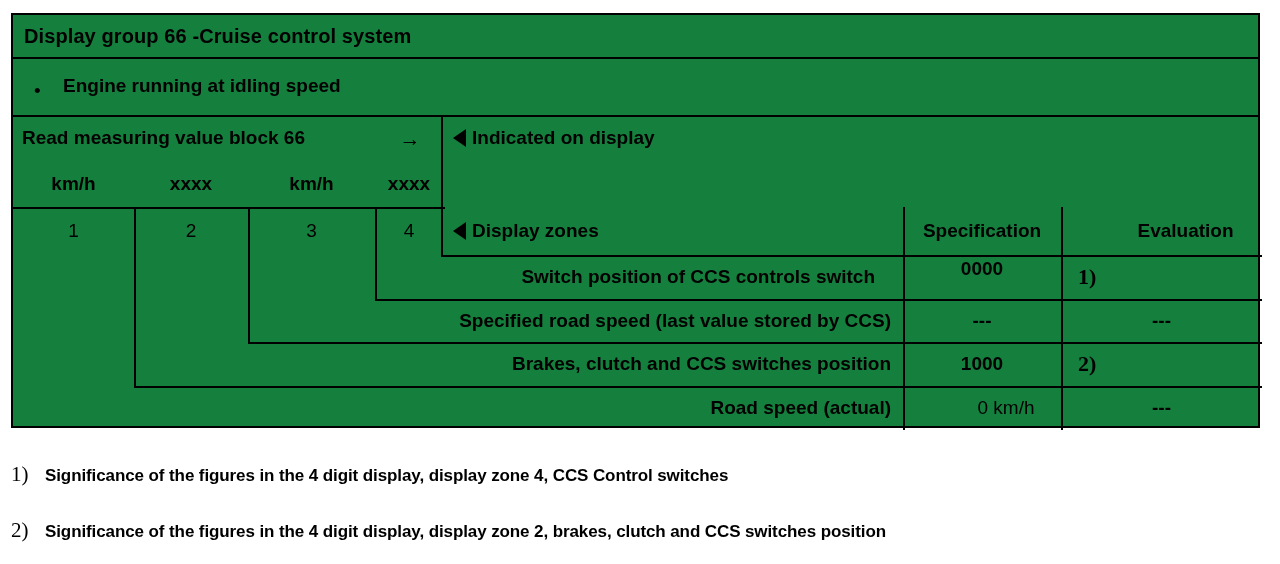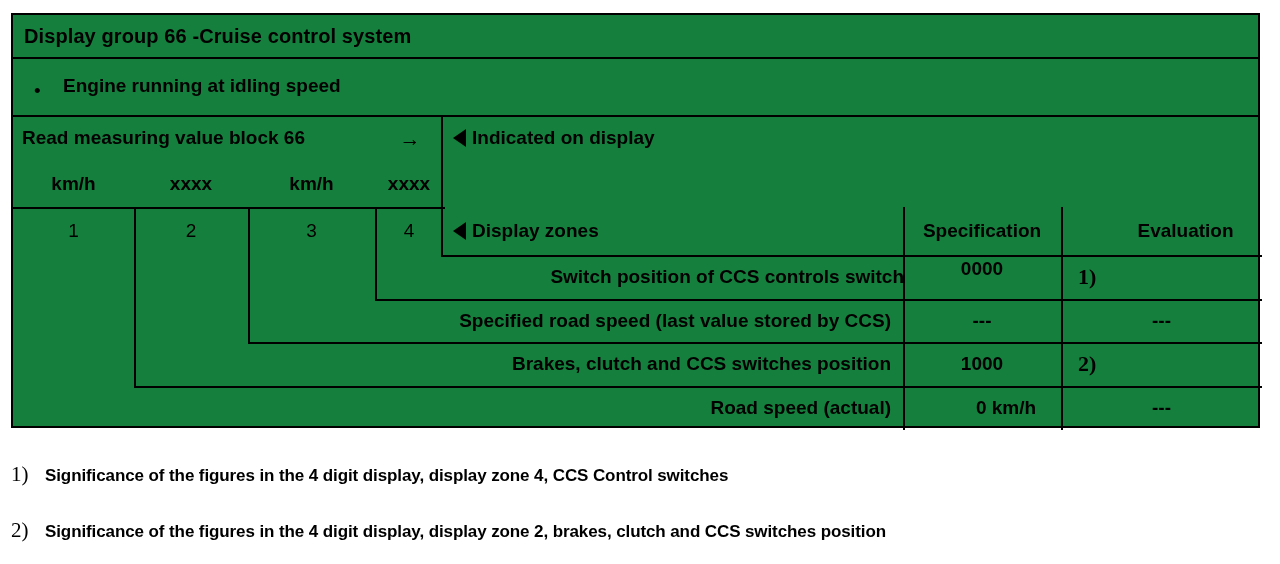--- a/index.html
+++ b/index.html
@@ -163,34 +163,34 @@
     </div>
 
     <div class="cell c-center t-body" style="left:890px; top:192px; width:158px; height:48px;">Specification</div>
     <div class="cell c-center t-body" style="left:1048px; top:192px; width:201px; height:48px;margin-left:24px;">Evaluation</div>
 
     <div class="cell c-center t-num" style="left:0px; top:192px; width:121px; height:48px;">1</div>
     <div class="cell c-center t-num" style="left:121px; top:192px; width:114px; height:48px;">2</div>
     <div class="cell c-center t-num" style="left:235px; top:192px; width:127px; height:48px;">3</div>
     <div class="cell c-center t-num" style="left:362px; top:192px; width:68px; height:48px;">4</div>
 
-    <div class="cell c-right t-body" style="left:375px; top:240px; width:516px; height:44px;">Switch position of CCS controls switch</div>
+    <div class="cell c-right t-body" style="left:346px; top:240px; width:516px; height:44px;">Switch position of CCS controls switch</div>
     <div class="cell c-center t-body" style="left:890px; top:240px; width:158px; height:28px;">0000</div>
     <div class="cell c-left t-body" style="left:1065px; top:240px; width:180px; height:44px; font-family:'Liberation Serif',serif; font-size:22px;">1)</div>
 
     <div class="cell c-right t-body" style="left:235px; top:284px; width:643px; height:43px;">Specified road speed (last value stored by CCS)</div>
     <div class="cell c-center t-body" style="left:890px; top:284px; width:158px; height:43px;">---</div>
     <div class="cell c-center t-body" style="left:1048px; top:284px; width:201px; height:43px;">---</div>
 
     <div class="cell c-right t-body" style="left:121px; top:327px; width:757px; height:44px;">Brakes, clutch and CCS switches position</div>
     <div class="cell c-center t-body" style="left:890px; top:327px; width:158px; height:44px;">1000</div>
     <div class="cell c-left t-body" style="left:1065px; top:327px; width:180px; height:44px; font-family:'Liberation Serif',serif; font-size:22px;">2)</div>
 
     <div class="cell c-right t-body" style="left:0px; top:371px; width:878px; height:44px;padding-left:8px;">Road speed (actual)</div>
-    <div class="cell c-center t-body" style="left:890px; top:371px; width:158px; height:44px; font-weight:bold;padding-left:48px;">0 km/h</div>
+    <div class="cell c-center t-body" style="left:890px; top:371px; width:158px; height:44px; font-weight:normal;padding-left:48px;">0 km/h</div>
     <div class="cell c-center t-body" style="left:1048px; top:371px; width:201px; height:44px;">---</div>
 
   </div>
 
   <div class="footnote" style="left:11px; top:462px;">
     <span class="fn-mark">1)</span>
     <span class="fn-text">Significance of the figures in the 4 digit display, display zone 4, CCS Control switches</span>
   </div>
 
   <div class="footnote" style="left:11px; top:518px;">

